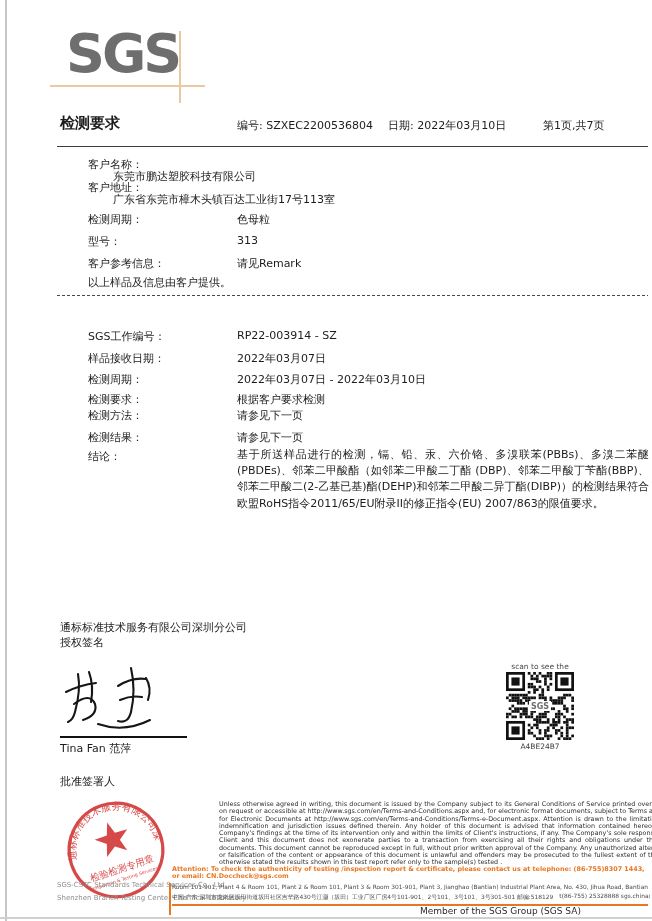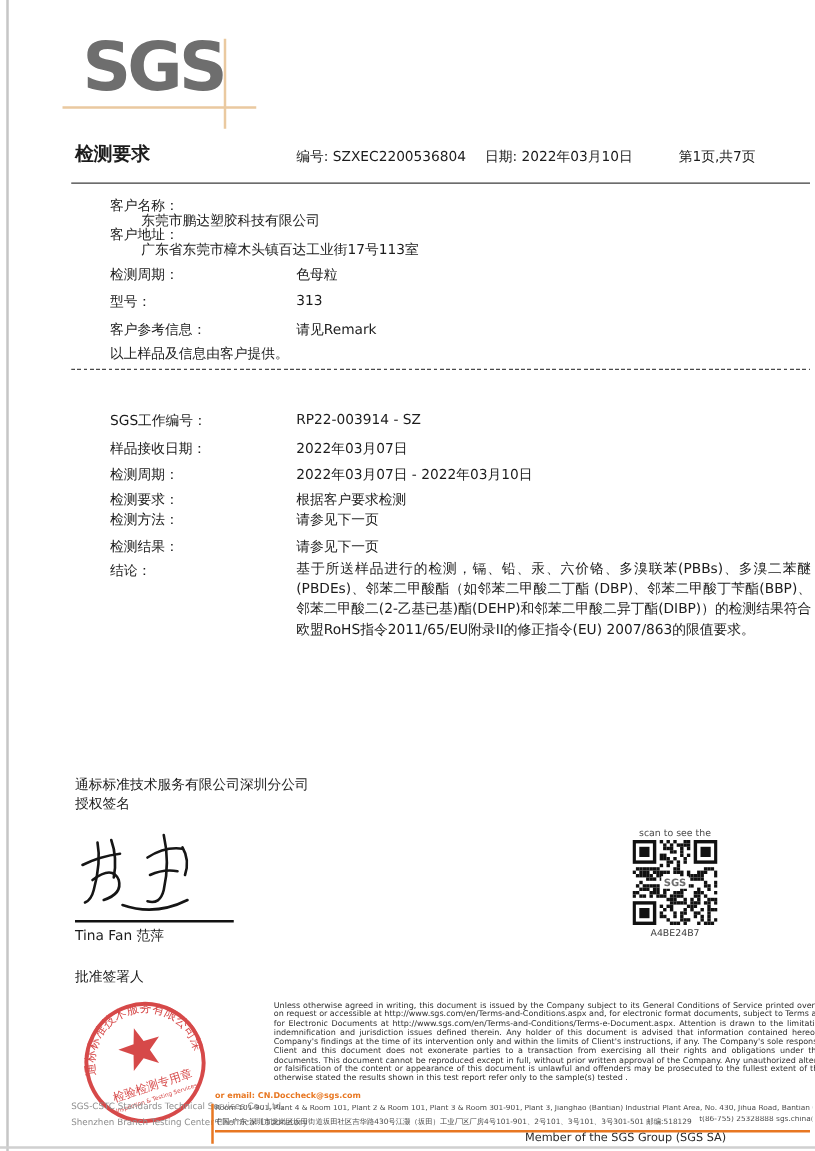--- a/index.html
+++ b/index.html
@@ -377,21 +377,21 @@
     <polygon points="60,28 64.7,41.5 79,41.8 67.6,50.5 71.8,64.2 60,56 48.2,64.2 52.4,50.5 41,41.8 55.3,41.5" fill="#d02a2a"></polygon>
     <text x="60" y="85" text-anchor="middle" font-size="10.5" fill="#d02a2a">检验检测专用章</text>
     <text x="60" y="95" text-anchor="middle" font-size="5.2" fill="#d02a2a">Inspection &amp; Testing Services</text>
   </g>
 </svg>
 <div class="abs stamp-co">SGS-CSTC Standards Technical Services Co., Ltd.</div>
 <div class="abs stamp-lab">Shenzhen Branch Testing Center Chemical Laboratory</div>
 
 <div class="abs terms">Unless otherwise agreed in writing, this document is issued by the Company subject to its General Conditions of Service printed overleaf, available on request or accessible at http://www.sgs.com/en/Terms-and-Conditions.aspx and, for electronic format documents, subject to Terms and Conditions for Electronic Documents at http://www.sgs.com/en/Terms-and-Conditions/Terms-e-Document.aspx. Attention is drawn to the limitation of liability, indemnification and jurisdiction issues defined therein. Any holder of this document is advised that information contained hereon reflects the Company's findings at the time of its intervention only and within the limits of Client's instructions, if any. The Company's sole responsibility is to its Client and this document does not exonerate parties to a transaction from exercising all their rights and obligations under the transaction documents. This document cannot be reproduced except in full, without prior written approval of the Company. Any unauthorized alteration, forgery or falsification of the content or appearance of this document is unlawful and offenders may be prosecuted to the fullest extent of the law. Unless otherwise stated the results shown in this test report refer only to the sample(s) tested .</div>
 <div class="abs attention">
-  <br>
+  <span>Attention: To check the authenticity of testing /inspection report &amp; certificate, please contact us at telephone: (86-755)8307 1443,</span><br>
   <span>or email: CN.Doccheck@sgs.com</span>
 </div>
 <div class="abs footer-vline"></div>
 <div class="abs addr-row addr1">
   <span>Room 101-901, Plant 4 &amp; Room 101, Plant 2 &amp; Room 101, Plant 3 &amp; Room 301-901, Plant 3, Jianghao (Bantian) Industrial Plant Area, No. 430, Jihua Road, Bantian Community, Bantian Street, Longgang District, Shenzhen, Guangdong, China 518129</span>
 
 </div>
 <div class="abs addr-row addr2">
   <span>中国·广东·深圳市龙岗区坂田街道坂田社区吉华路430号江灏（坂田）工业厂区厂房4号101-901、2号101、3号101、3号301-501 邮编:518129</span>
   <span class="addr-right">

